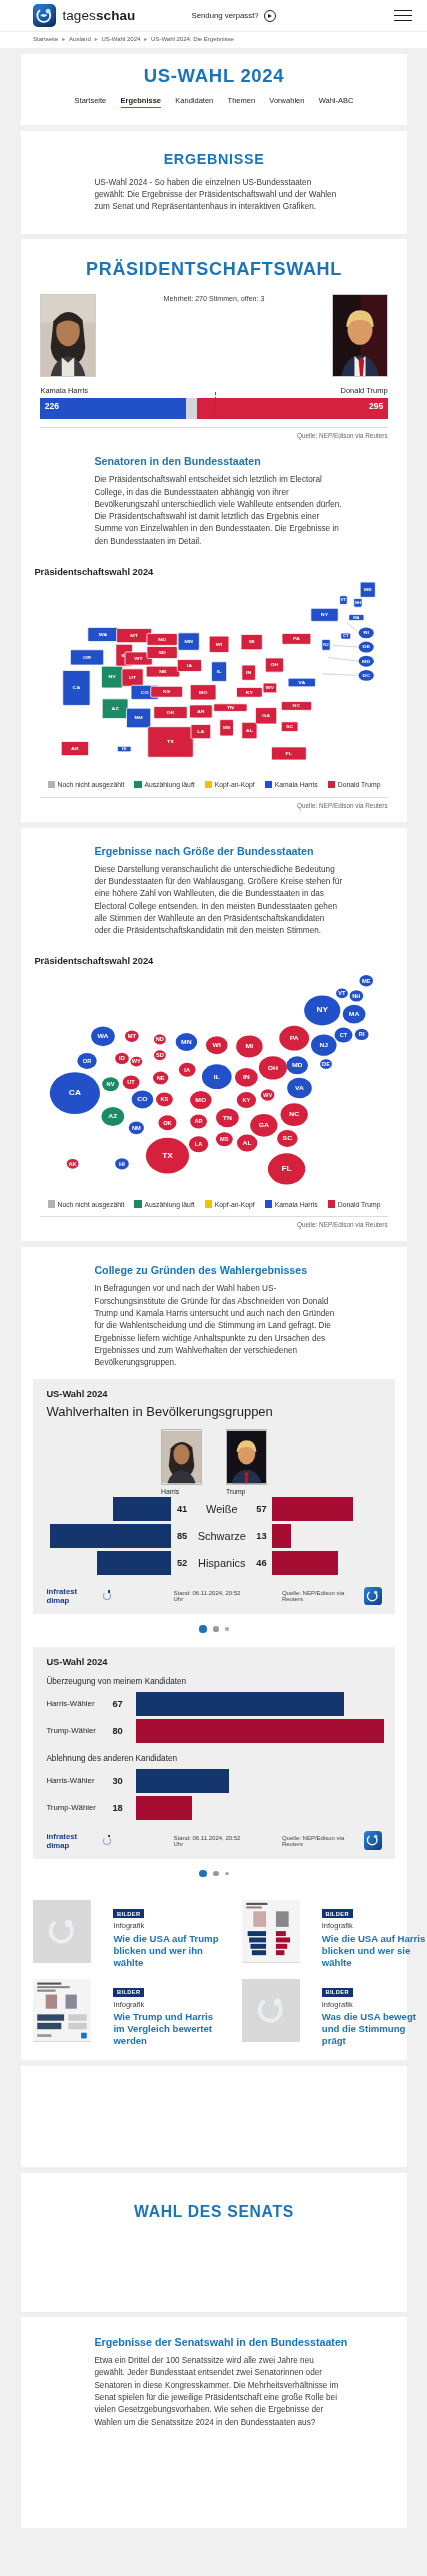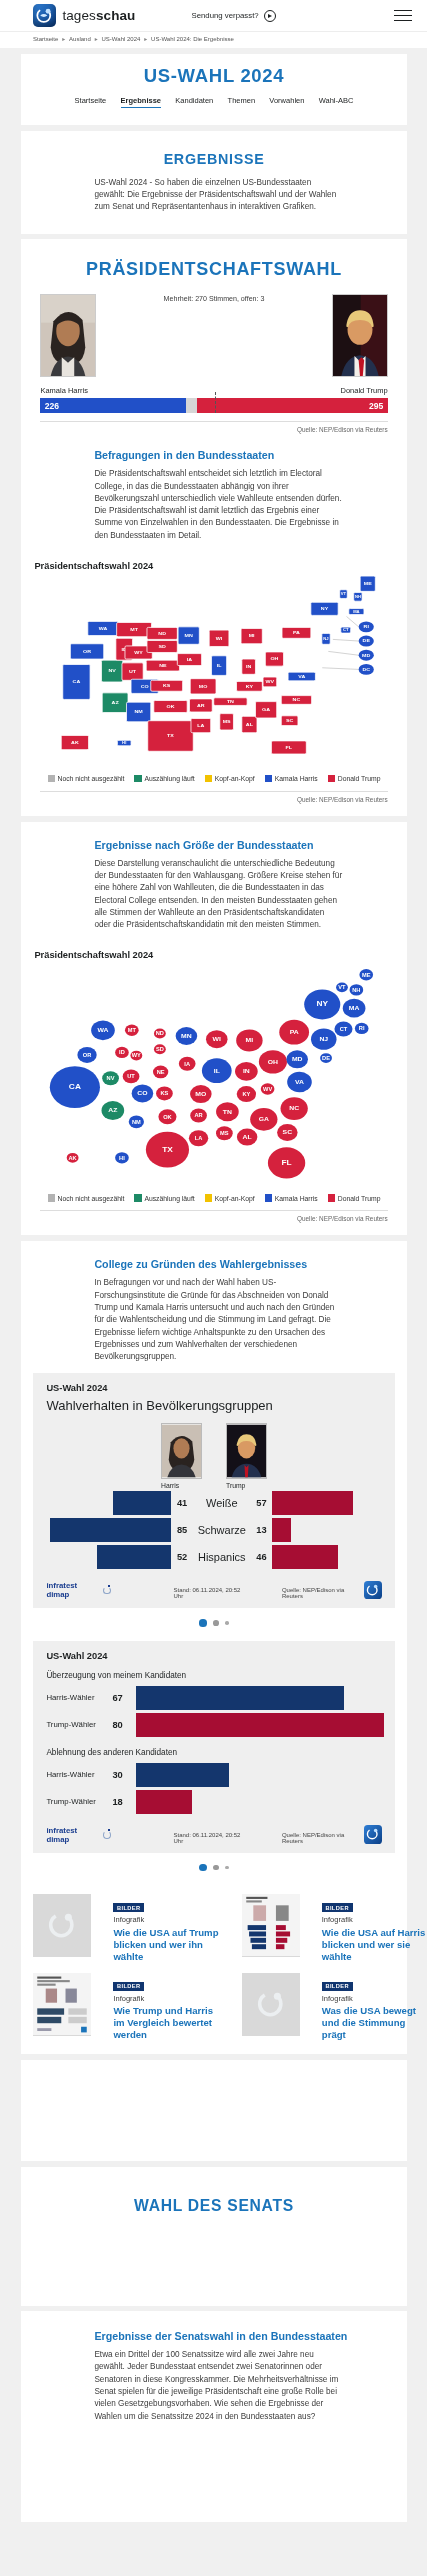--- a/index.html
+++ b/index.html
@@ -34,21 +34,21 @@
   .subhead { margin-left:73px; color:#1b74ba; font-size:10.7px; font-weight:bold; margin-top:15.7px; margin-bottom:7.1px; }
   .chartlabel { font-size:9.3px; font-weight:bold; color:#1d2021; margin:18.5px 0 2.9px 13px; }
 
   
   .hero { position:relative; height:91px; margin:2.9px 19px 0; }
   .majnote { position:absolute; top:1.4px; left:0; right:0; text-align:center; font-size:7.1px; color:#3c3c3c; }
   .photo { position:absolute; top:0.7px; width:56px; height:83px; border:0.7px solid #ccc; }
   .photo svg { display:block; width:100%; height:100%; }
   .photo.left { left:0; } .photo.right { right:0; }
   .namesrow { display:flex; justify-content:space-between; margin:1.4px 19px 2.9px; font-size:7.5px; color:#1d2021; }
-  .evbar { position:relative; margin:0 19px; height:15px; display:flex; }
+  .evbar { position:relative; margin:0 19px; height:21px; display:flex; }
   .evbar .seg { height:100%; }
   .evbar .num { position:absolute; top:0; line-height:16.4px; color:#fff; font-size:8.6px; font-weight:bold; }
   .majline { position:absolute; top:-5.7px; bottom:0; border-left:1.4px dashed #555; }
   .src { margin:0 19px; text-align:right; font-size:6.4px; color:#666; border-top:0.7px solid #ddd; padding-top:4.3px; margin-top:8.6px; }
 
   .mapwrap { margin:4.3px auto 0; width:349px; }
   .legend { display:flex; justify-content:center; gap:10px; margin-top:7.1px; font-size:6.8px; color:#333; flex-wrap:nowrap; }
   .legend .li { display:flex; align-items:center; gap:2.9px; }
   .legend .sw { width:7.1px; height:7.1px; display:inline-block; }
 
@@ -63,21 +63,21 @@
   .demo-row { display:grid; grid-template-columns:125px 21.4px 58px 21.4px 125px; align-items:center; height:27px; }
   .demo-row .lbar { justify-self:end; height:24px; background:#14366d; }
   .demo-row .rbar { justify-self:start; height:24px; background:#a60d33; }
   .demo-row .val { font-size:9.3px; font-weight:bold; color:#1d2021; text-align:center; }
   .demo-row .cat { font-size:11px; color:#1d2021; text-align:center; }
   .grouptitle { font-size:8.2px; color:#1d2021; margin:10px 0 4.3px; }
   .mot-row { display:grid; grid-template-columns:66px 24px 1fr; align-items:center; height:27px; }
   .mot-row .lab { font-size:7.8px; color:#1d2021; }
   .mot-row .val { font-size:9.3px; font-weight:bold; color:#1d2021; }
   .mot-row .bar { height:24px; }
-  .ig-foot { display:flex; align-items:flex-end; margin-top:10px; font-size:6px; color:#444; }
+  .ig-foot { display:flex; align-items:center; margin-top:10px; font-size:6px; color:#444; }
   .idlogo { color:#1a3d8f; font-weight:bold; font-size:7.8px; display:flex; align-items:center; gap:2.9px; }
   .idarc { width:7.8px; height:7.8px; border:1.8px solid #8fa6c9; border-top-color:transparent; border-radius:50%; display:inline-block; position:relative; }
   .idarc:before { content:""; position:absolute; top:-2.9px; right:-0.7px; width:2.1px; height:2.1px; background:#1a3d8f; }
   .ig-foot .stand { margin-left:63px; }
   .ig-foot .q { margin-left:33px; }
   .ardsq { margin-left:auto; width:18.5px; height:18.5px; border-radius:3.6px; background:linear-gradient(135deg,#2f7fd6,#0b3f86); position:relative; }
   .dots { display:flex; justify-content:center; align-items:center; gap:6.4px; padding:11.4px 0 4.3px; }
   .dots .d1 { width:7.1px; height:7.1px; border-radius:50%; background:#1b74ba; cursor:pointer; }
   .dots .d2 { width:5.7px; height:5.7px; border-radius:50%; background:#999; cursor:pointer; }
   .dots .d3 { width:3.6px; height:3.6px; border-radius:50%; background:#aaa; cursor:pointer; }
@@ -177,21 +177,21 @@
   <div class="evbar" id="evbar">
       <div class="seg" style="width: 42.0074%; background: rgb(33, 80, 200);"></div>
       <div class="seg" style="width: 3.15985%; background: rgb(214, 214, 214);"></div>
       <div class="seg" style="width: 54.8327%; background: rgb(213, 33, 61);"></div>
       <span class="num" style="left: 4.3px;">226</span>
       <span class="num" style="right: 4.3px;">295</span>
       <div class="majline" style="left: 50.1859%;"></div>
     </div>
   <div class="src">Quelle: NEP/Edison via Reuters</div>
 
-  <h3 class="subhead">Befragungen in den Bundesstaaten</h3>
+  <h3 class="subhead">Senatoren in den Bundesstaaten</h3>
   <p class="copy">Die Präsidentschaftswahl entscheidet sich letztlich im Electoral College, in das die Bundesstaaten abhängig von ihrer Bevölkerungszahl unterschiedlich viele Wahlleute entsenden dürfen. Die Präsidentschaftswahl ist damit letztlich das Ergebnis einer Summe von Einzelwahlen in den Bundesstaaten. Die Ergebnisse in den Bundesstaaten im Detail.</p>
   <div class="chartlabel">Präsidentschaftswahl 2024</div>
   <div class="mapwrap">
     <svg id="tilemap" viewBox="0 0 460 350" width="349" height="191" preserveAspectRatio="none">
         <line x1="420" y1="95" x2="404" y2="76" stroke="#bbb" stroke-width="1"></line>
         <line x1="420" y1="121" x2="386" y2="118" stroke="#bbb" stroke-width="1"></line>
         <line x1="420" y1="147" x2="380" y2="140" stroke="#bbb" stroke-width="1"></line>
         <line x1="420" y1="173" x2="372" y2="170" stroke="#bbb" stroke-width="1"></line>
         <rect x="63" y="85" width="40" height="26" fill="#2150c8" stroke="#fff" stroke-width="1.2" rx="2"></rect>
         <text x="83" y="100.5" text-anchor="middle" font-size="7" font-weight="bold" fill="#fff">WA</text>

